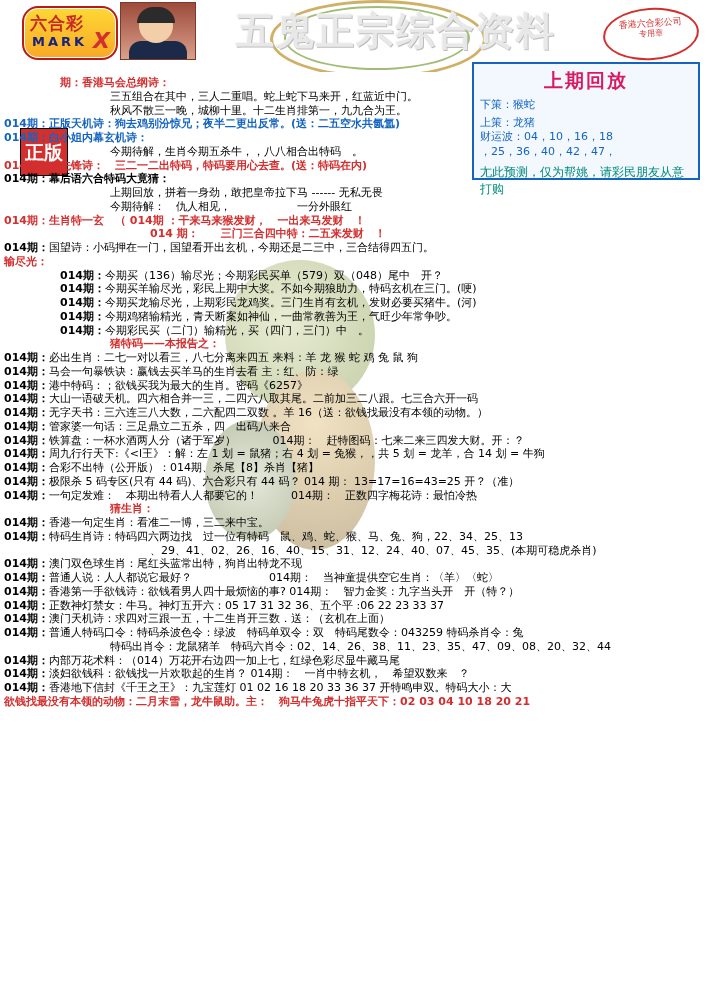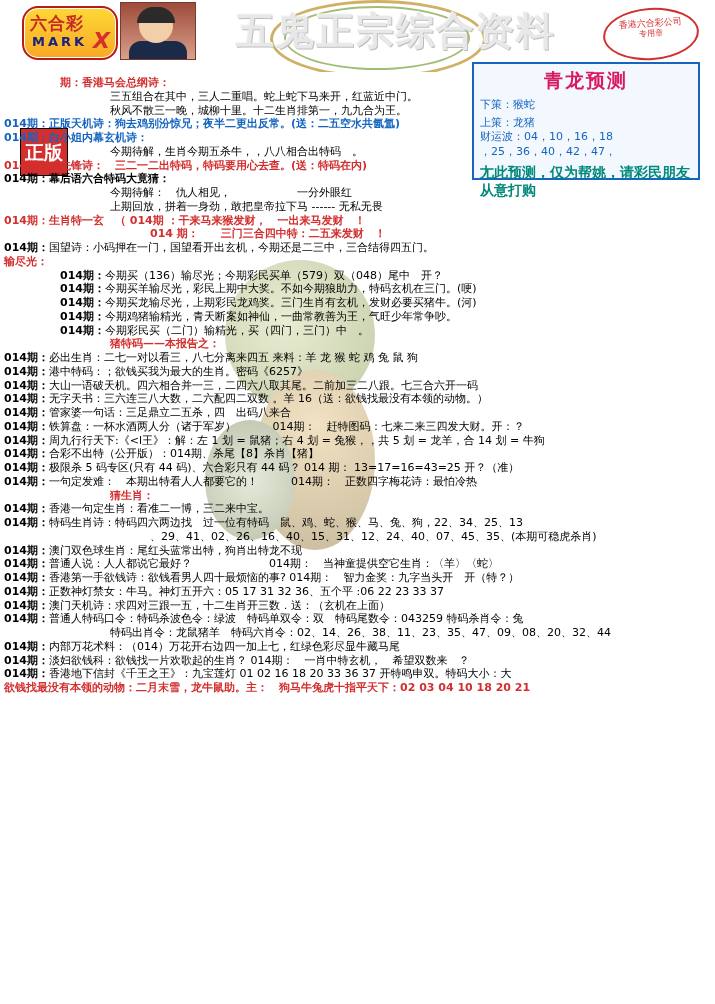--- a/index.html
+++ b/index.html
@@ -78,21 +78,21 @@
 
   
   .qinglong{
     position:absolute;left:472px;top:62px;width:228px;height:118px;
     border:2px solid #1565c0;background:#f3f8ff;
     box-sizing:border-box;padding:4px 6px;
   }
   .ql-title{color:#d81b60;font-size:19px;font-weight:bold;text-align:center;letter-spacing:2px;}
   .ql-row{color:#1565c0;font-size:11px;margin-top:3px;}
   .ql-nums{color:#1565c0;font-size:11px;line-height:1.35;}
-  .ql-note{color:#00897b;font-size:14px;margin-top:4px;font-weight:bold;}
+  .ql-note{color:#00897b;font-size:12px;margin-top:4px;}
 
   
   .content{position:absolute;left:0;top:76px;width:715px;}
   .line{line-height:1.25;white-space:nowrap;padding:0 4px;}
   .r{color:#d32f2f;}
   .b{color:#1565c0;}
   .k{color:#000;}
   .bold{font-weight:bold;}
   .ind1{padding-left:60px;}
   .ind2{padding-left:110px;}
@@ -133,21 +133,21 @@
       <div>香港六合彩公司</div>
       <div class="s2">专用章</div>
     </div>
   </div>
 
   <div class="zhengban">
     <span>正版</span>
   </div>
 
   <div class="qinglong">
-    <div class="ql-title">青龙预测</div>
+    <div class="ql-title">上期回放</div>
     <div class="ql-row">下策：猴蛇</div>
     <div class="ql-row">上策：龙猪</div>
     <div class="ql-nums">财运波：04，10，16，18</div>
     <div class="ql-nums">，25，36，40，42，47，</div>
     <div class="ql-note">尢此预测，仅为帮姚，请彩民朋友从意打购</div>
   </div>
 
   <div class="art">
     <div class="blob" style="left:30px;top:10px;width:150px;height:150px;background:radial-gradient(circle at 40% 40%, #cfd8a0, #7b8f3a);"></div>
     <div class="blob" style="left:60px;top:120px;width:120px;height:180px;background:radial-gradient(circle at 50% 30%, #e0c07a, #8a6a2a);"></div>
@@ -157,33 +157,34 @@
   <div class="content">
     <div id="lines-host">
         <div class="line ind1"><span class="r bold">期：</span><span class="r bold">香港马会总纲诗：</span></div>
         <div class="line ind2"><span class="k">三五组合在其中，三人二重唱。蛇上蛇下马来开，红蓝近中门。</span></div>
         <div class="line ind2"><span class="k">秋风不散三一晚，城柳十里。十二生肖排第一，九九合为王。</span></div>
         <div class="line "><span class="b bold">014期：</span><span class="b bold">正版天机诗：狗去鸡别汾惊兄；夜半二更出反常。(送：二五空水共氤氲)</span></div>
         <div class="line "><span class="b bold">014期：</span><span class="b bold">白小姐内幕玄机诗：</span></div>
         <div class="line ind2"><span class="k">今期待解，生肖今期五杀牛，，八八相合出特码　。</span></div>
         <div class="line "><span class="r bold">014期：</span><span class="r bold">一先锋诗：　三二一二出特码，特码要用心去查。(送：特码在内)</span></div>
         <div class="line "><span class="bold">014期：</span><span class="k bold">幕后语六合特码大竟猜：</span></div>
+        <div class="line ind2"><span class="k">上期回放，拼着一身劲，敢把皇帝拉下马 ------ 无私无畏</span></div>
         <div class="line ind2"><span class="k">今期待解：　仇人相见，　　　　　　一分外眼红</span></div>
-        <div class="line ind2"><span class="k">上期回放，拼着一身劲，敢把皇帝拉下马 ------ 无私无畏</span></div>
         <div class="line "><span class="r bold">014期：</span><span class="r bold">生肖特一玄　（ 014期 ：干来马来猴发财，　一出来马发财　！</span></div>
         <div class="line ind3"><span class="r bold">014 期：　　三门三合四中特：二五来发财　！</span></div>
         <div class="line "><span class="bold">014期：</span><span class="k">国望诗：小码押在一门，国望看开出玄机，今期还是二三中，三合结得四五门。</span></div>
         <div class="line "><span class="r bold">输尽光：</span><span class="r bold"></span></div>
         <div class="line ind1"><span class="bold">014期：</span><span class="k">今期买（136）输尽光；今期彩民买单（579）双（048）尾中　开？</span></div>
         <div class="line ind1"><span class="bold">014期：</span><span class="k">今期买羊输尽光，彩民上期中大奖。不如今期狼助力，特码玄机在三门。(哽)</span></div>
         <div class="line ind1"><span class="bold">014期：</span><span class="k">今期买龙输尽光，上期彩民龙鸡奖。三门生肖有玄机，发财必要买猪牛。(河)</span></div>
         <div class="line ind1"><span class="bold">014期：</span><span class="k">今期鸡猪输精光，青天断案如神仙，一曲常教善为王，气旺少年常争吵。</span></div>
         <div class="line ind1"><span class="bold">014期：</span><span class="k">今期彩民买（二门）输精光，买（四门，三门）中　。</span></div>
         <div class="line ind2"><span class="r bold">猪特码</span><span class="r bold">——本报告之：</span></div>
         <div class="line "><span class="bold">014期：</span><span class="k">必出生肖：二七一对以看三，八七分离来四五 来料：羊 龙 猴 蛇 鸡 兔 鼠 狗</span></div>
+        <div class="line "><span class="bold">014期：</span><span class="k">马会一句暴铁诀：赢钱去买羊马的生肖去看 主：红、防：绿</span></div>
         <div class="line "><span class="bold">014期：</span><span class="k">港中特码：；欲钱买我为最大的生肖。密码《6257》</span></div>
         <div class="line "><span class="bold">014期：</span><span class="k">大山一语破天机。四六相合并一三，二四六八取其尾。二前加三二八跟。七三合六开一码</span></div>
         <div class="line "><span class="bold">014期：</span><span class="k">无字天书：三六连三八大数，二六配四二双数 。羊 16（送：欲钱找最没有本领的动物。）</span></div>
         <div class="line "><span class="bold">014期：</span><span class="k">管家婆一句话：三足鼎立二五杀，四　出码八来合</span></div>
         <div class="line "><span class="bold">014期：</span><span class="k">铁算盘：一杯水酒两人分（诸于军岁）　　　 014期：　赶特图码：七来二来三四发大财。开：？</span></div>
         <div class="line "><span class="bold">014期：</span><span class="k">周九行行天下:《&lt;ا王》：解：左 1 划 = 鼠猪；右 4 划 = 兔猴，，共 5 划 = 龙羊，合 14 划 = 牛狗</span></div>
         <div class="line "><span class="bold">014期：</span><span class="k">合彩不出特（公开版）：014期、杀尾【8】杀肖【猪】</span></div>
         <div class="line "><span class="bold">014期：</span><span class="k">极限杀 5 码专区(只有 44 码)、六合彩只有 44 码？ 014 期： 13=17=16=43=25 开？（准）</span></div>
         <div class="line "><span class="bold">014期：</span><span class="k">一句定发难：　本期出特看人人都要它的！　　　014期：　正数四字梅花诗：最怕冷热</span></div>
         <div class="line ind2"><span class="r bold">猜生肖：</span><span class="r bold"></span></div>

